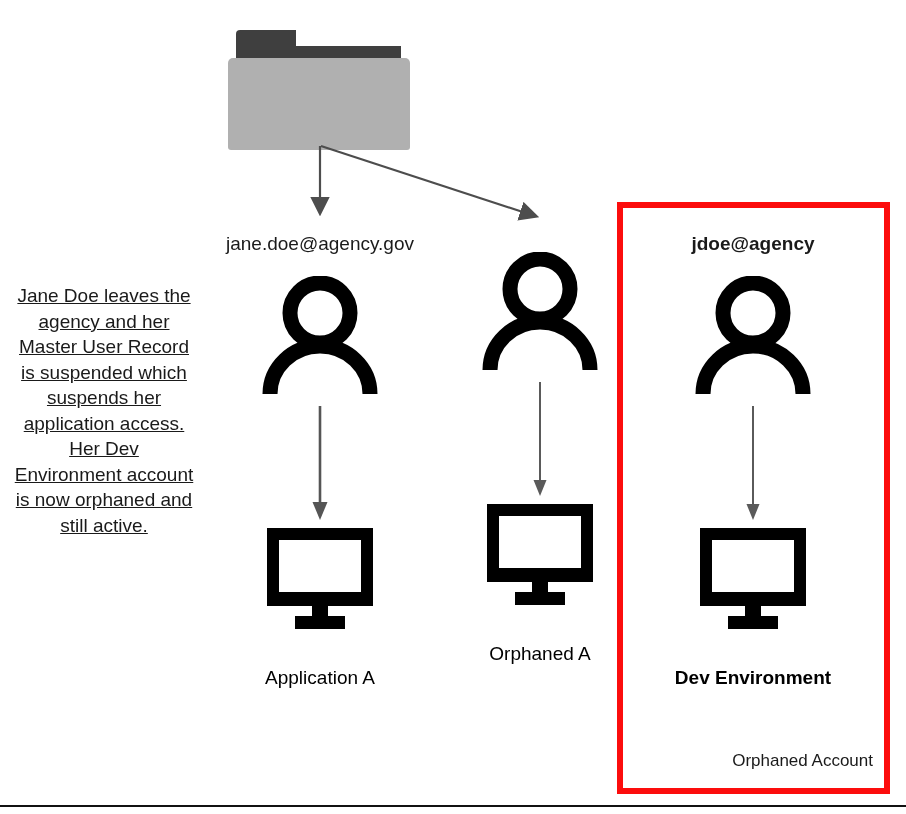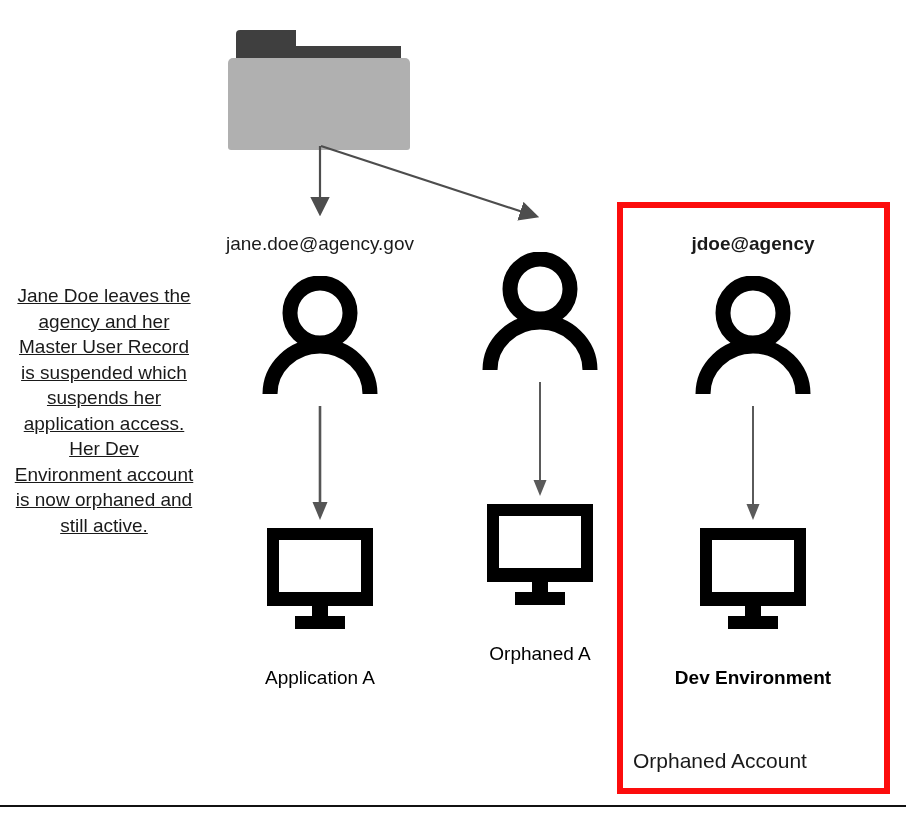--- a/index.html
+++ b/index.html
@@ -148,22 +148,22 @@
     font-size: 19px;
     line-height: 24px;
     color: #000000;
     white-space: nowrap;
   }
   .orphan-label {
     position: absolute;
     left: 633px;
     top: 748px;
     width: 240px;
-    text-align: left;
-    font-size: 21px;
+    text-align: right;
+    font-size: 17px;
     line-height: 26px;
     color: #1a1a1a;
     white-space: nowrap;
   }
 
   
   .branch-svg {
     position: absolute;
     left: 290px;
     top: 140px;

